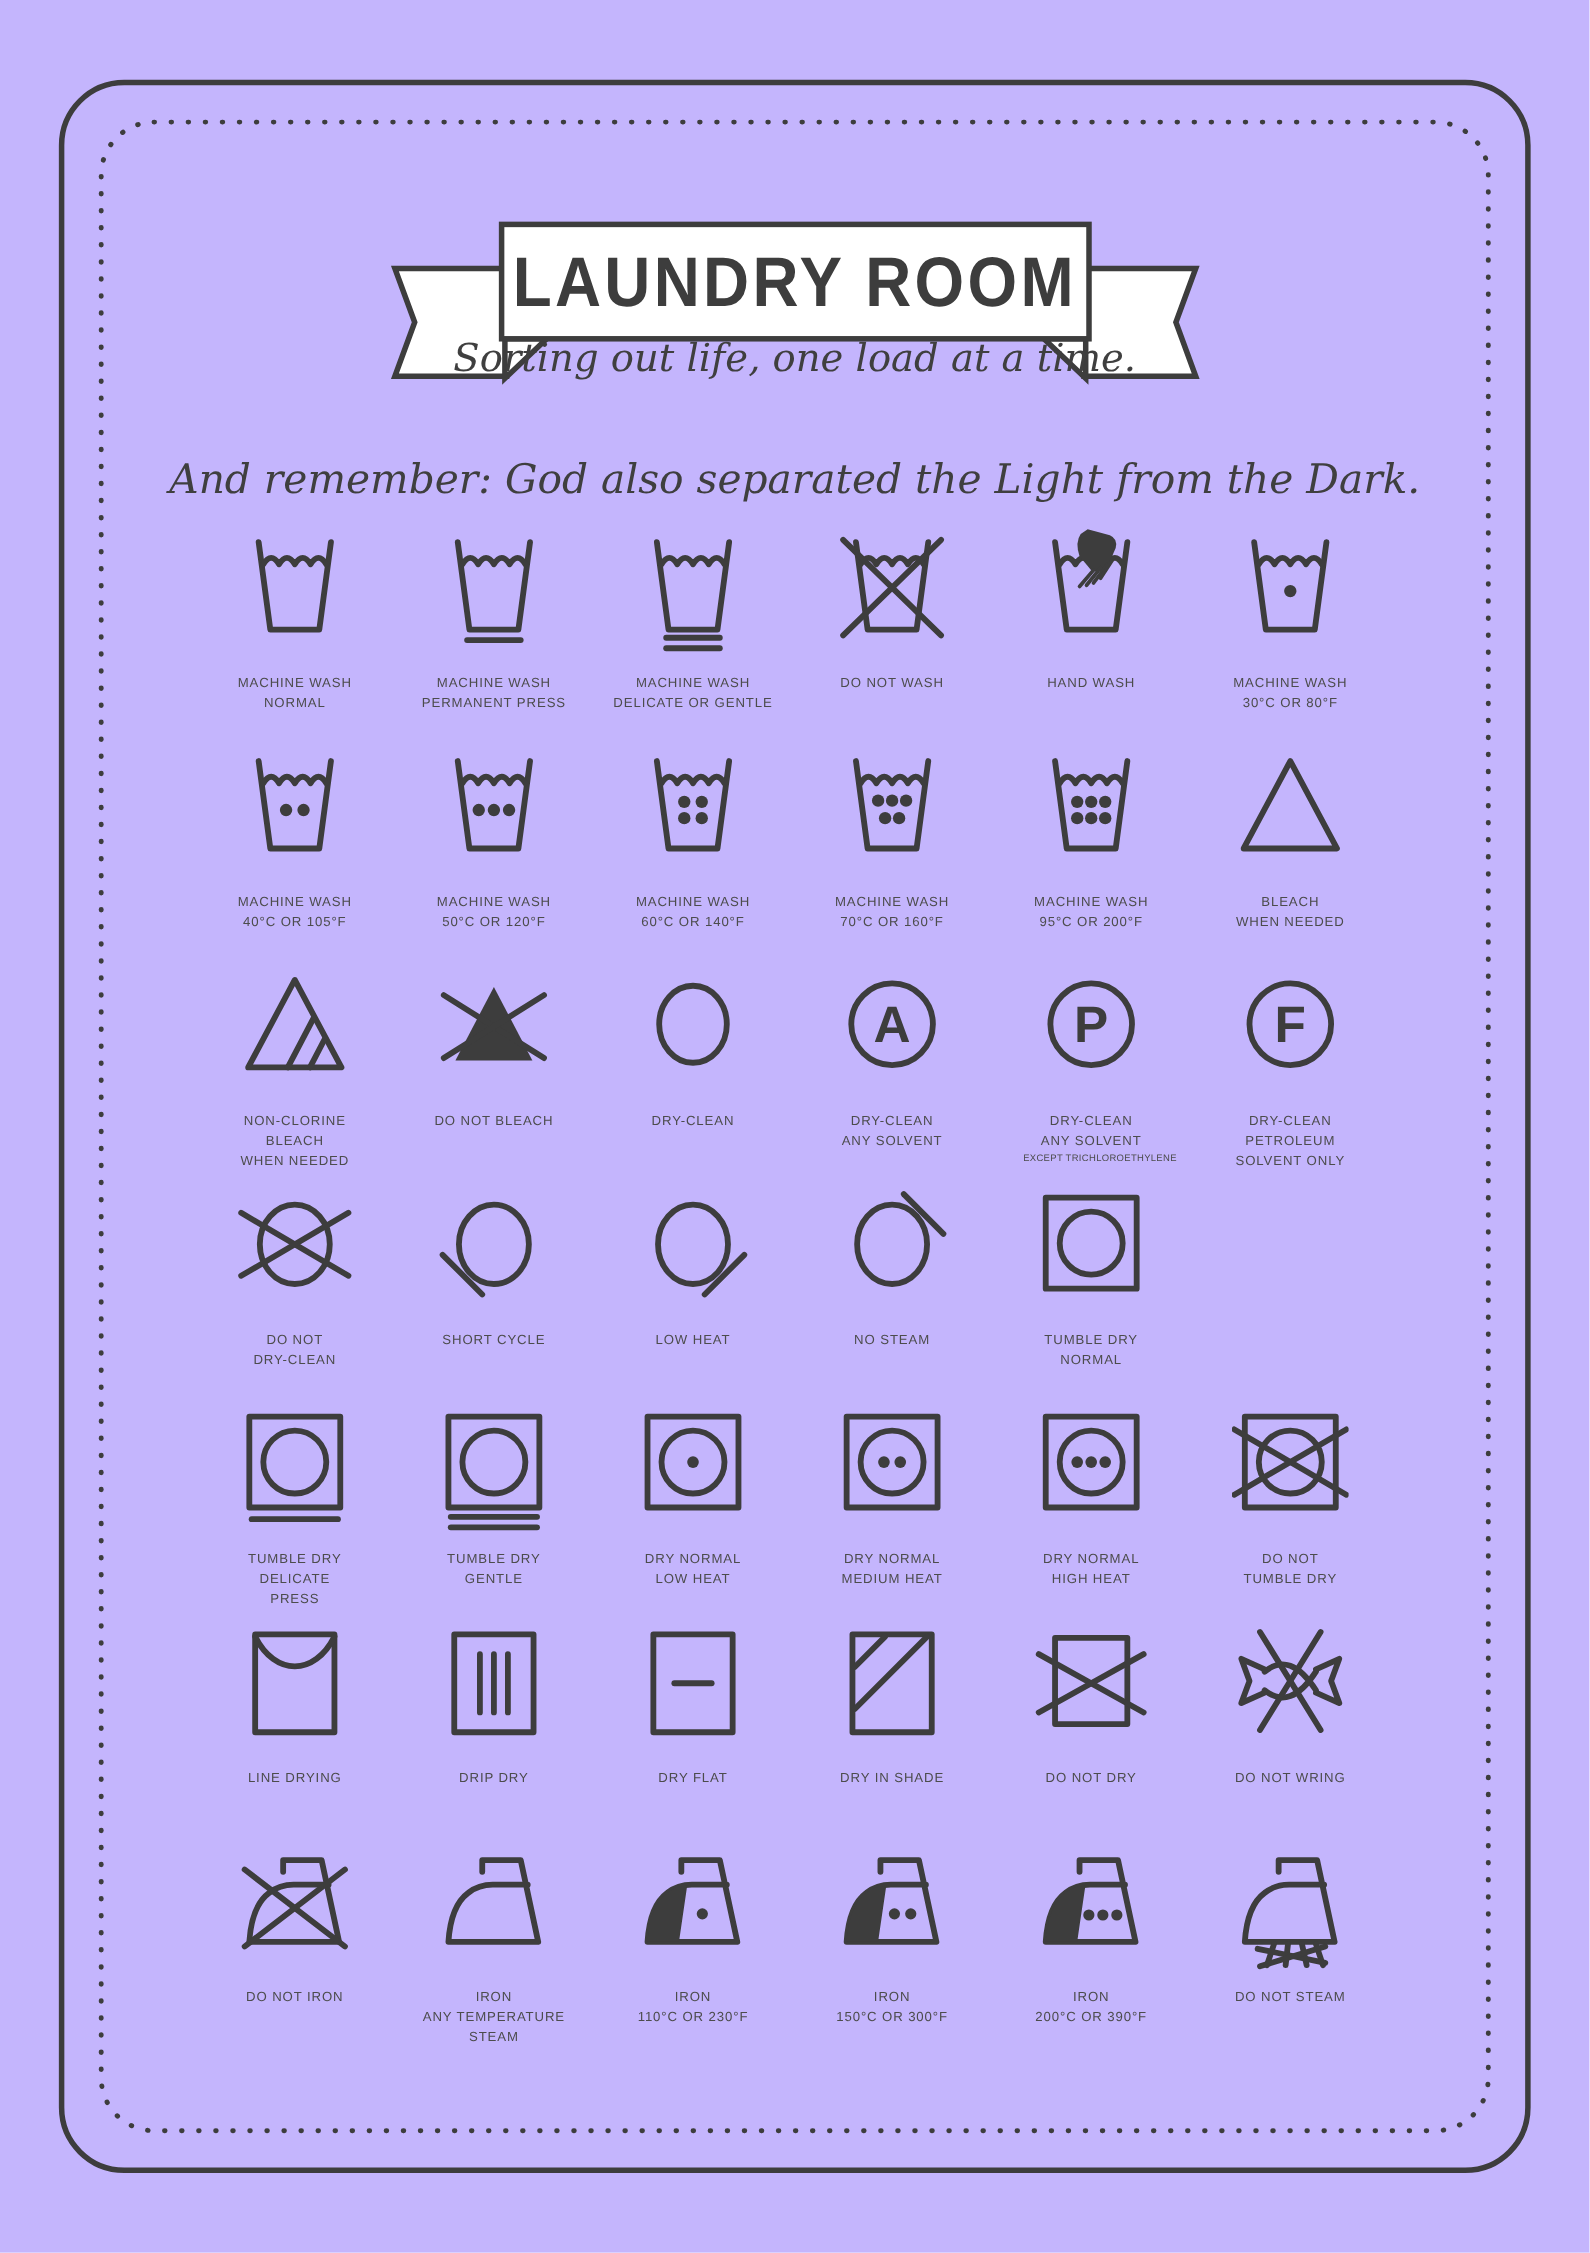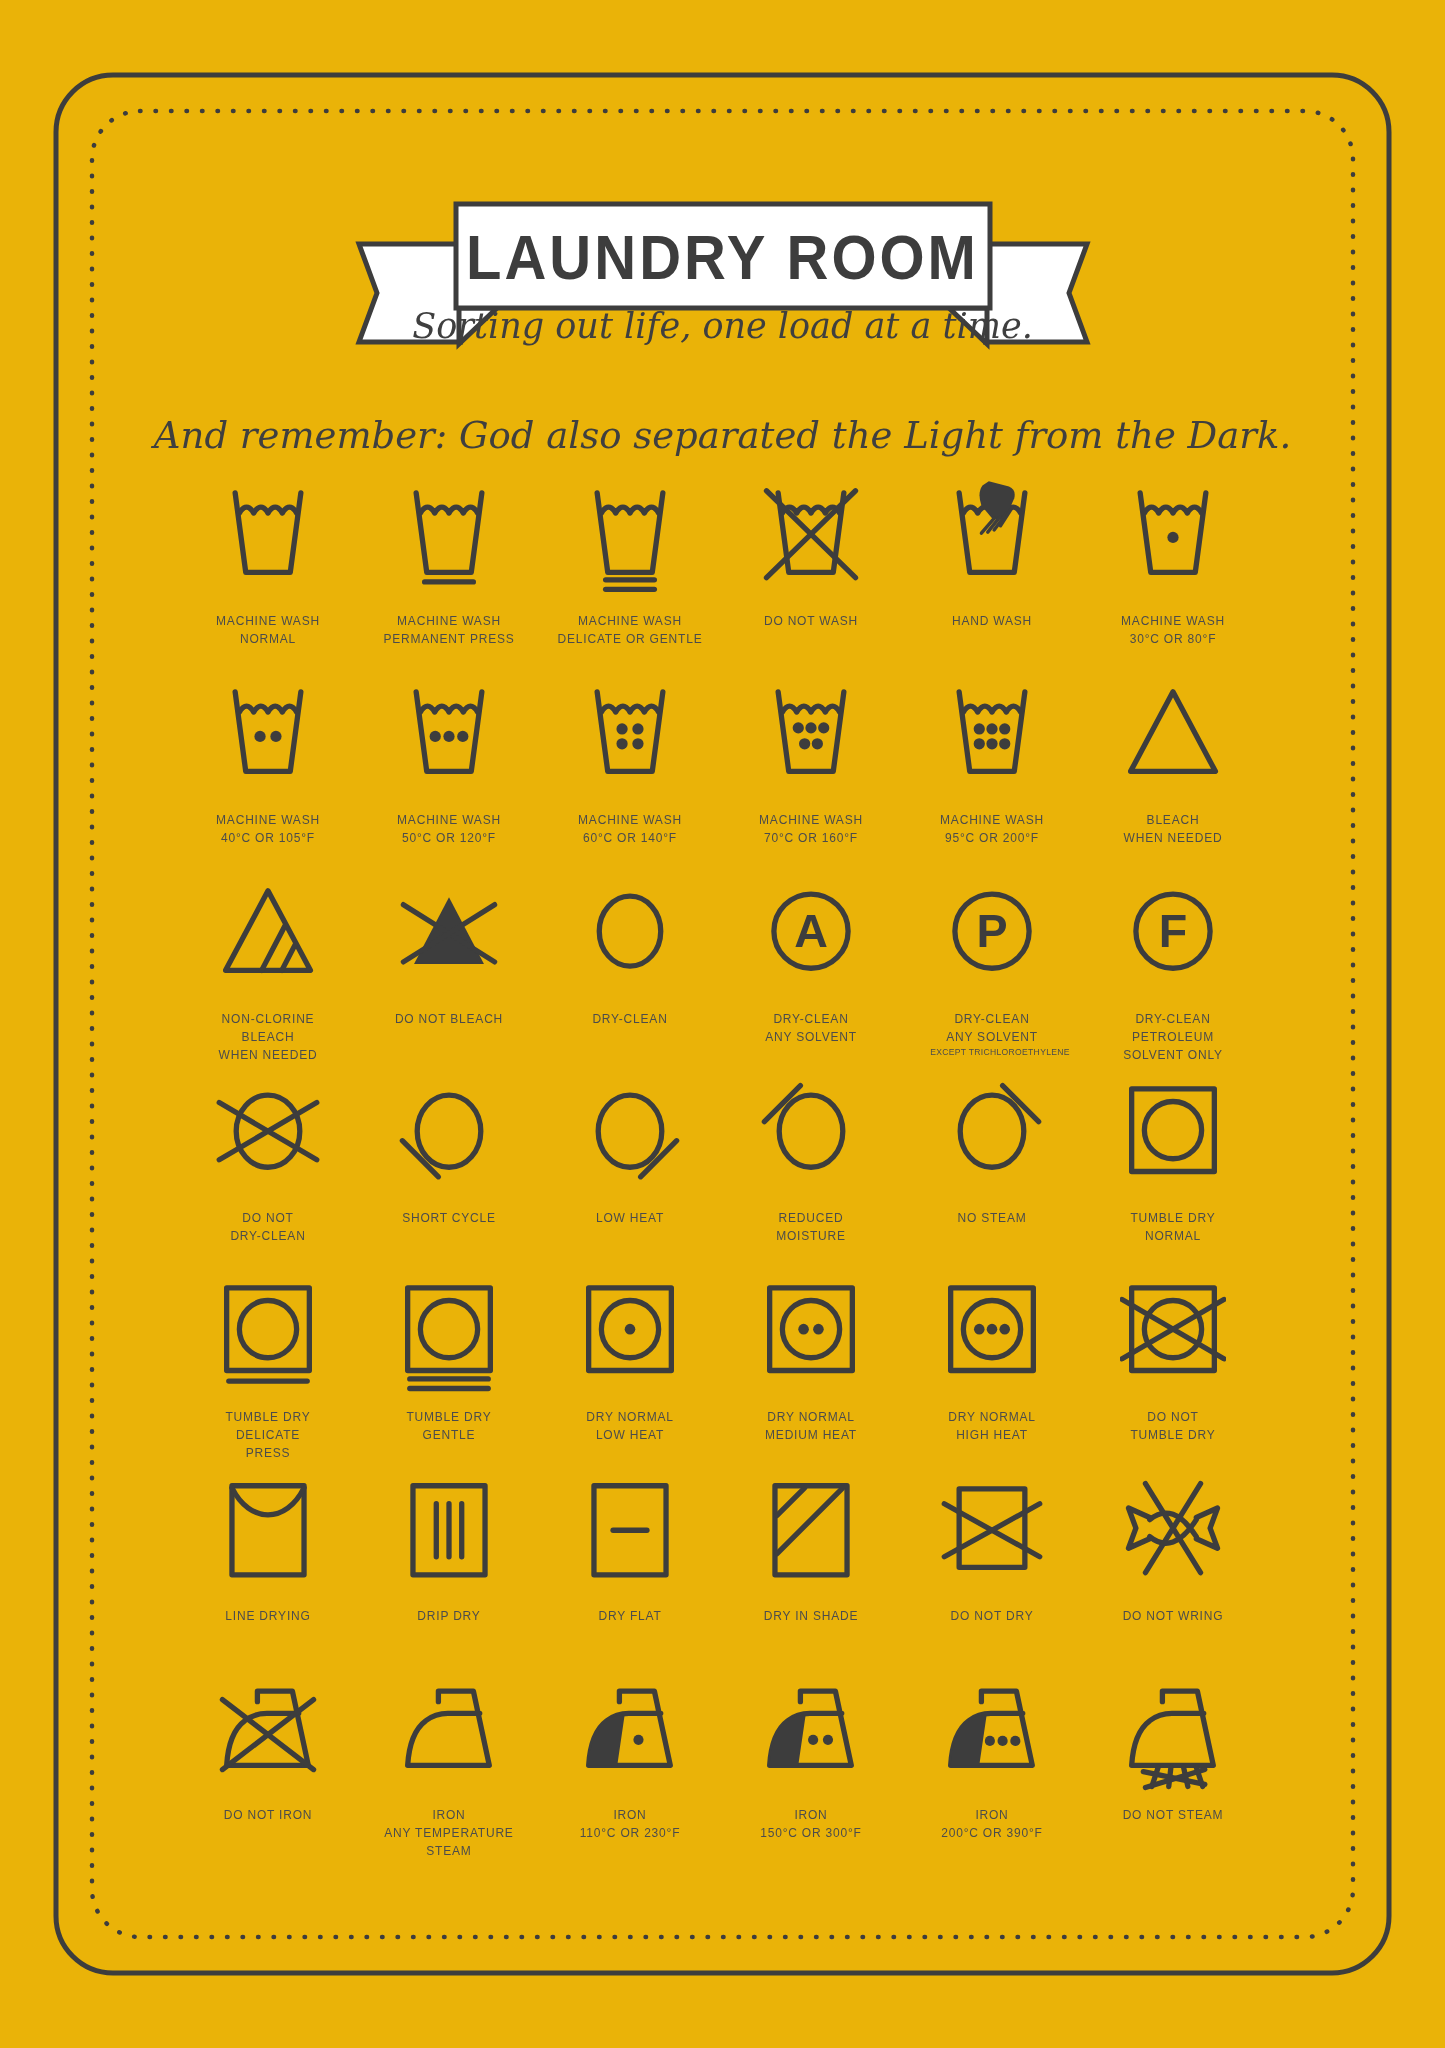--- a/index.html
+++ b/index.html
@@ -1,17 +1,17 @@
 <!DOCTYPE html>
 <html style="--ink: #3d3d3d; --label: #4c4c4c;"><head>
 <meta charset="utf-8">
 <style>
   :root{ --ink:#3d3d3d; --label:#4c4c4c; }
   html,body{margin:0;padding:0;background:#fff;}
-  .poster{position:relative;width:1445px;height:2048px;background:#eab308;overflow:hidden;
+  .poster{position:relative;width:1445px;height:2048px;background:#c4b5fd;overflow:hidden;
           font-family:"Liberation Sans",sans-serif;}
   .frame{position:absolute;left:0;top:0;}
   .banner{position:absolute;top:196px;left:50%;transform:translateX(-50%);width:760px;height:170px;}
   .banner svg{position:absolute;left:0;top:0;}
   .banner-title{position:absolute;left:118px;right:118px;top:14px;height:92px;
     display:flex;align-items:center;justify-content:center;
     font-size:58px;font-weight:bold;letter-spacing:3px;color:var(--ink);
     transform:scaleY(1.1);white-space:nowrap;}
   .script{font-family:"DejaVu Serif",serif;font-style:italic;font-weight:400;color:#3f3f3f;
     position:absolute;left:0;right:0;text-align:center;}
@@ -343,32 +343,20 @@
             </svg>
           </span>
           <div class="sym-label">
             <div>LOW HEAT</div>
           </div>
         </div>
         <div class="cell">
           <span class="iconbox">
             <svg class="glyph" viewBox="0 0 100 112" xmlns="http://www.w3.org/2000/svg">
               <ellipse cx="50" cy="51" rx="30" ry="34"></ellipse>
-              <line x1="6" y1="42" x2="40" y2="8"></line>
-            </svg>
-          </span>
-          <div class="sym-label">
-            <div>REDUCED</div>
-            <div>MOISTURE</div>
-          </div>
-        </div>
-        <div class="cell">
-          <span class="iconbox">
-            <svg class="glyph" viewBox="0 0 100 112" xmlns="http://www.w3.org/2000/svg">
-              <ellipse cx="50" cy="51" rx="30" ry="34"></ellipse>
               <line x1="60" y1="8" x2="94" y2="42"></line>
             </svg>
           </span>
           <div class="sym-label">
             <div>NO STEAM</div>
           </div>
         </div>
         <div class="cell">
           <span class="iconbox">
             <svg class="glyph" viewBox="0 0 100 112" xmlns="http://www.w3.org/2000/svg">

